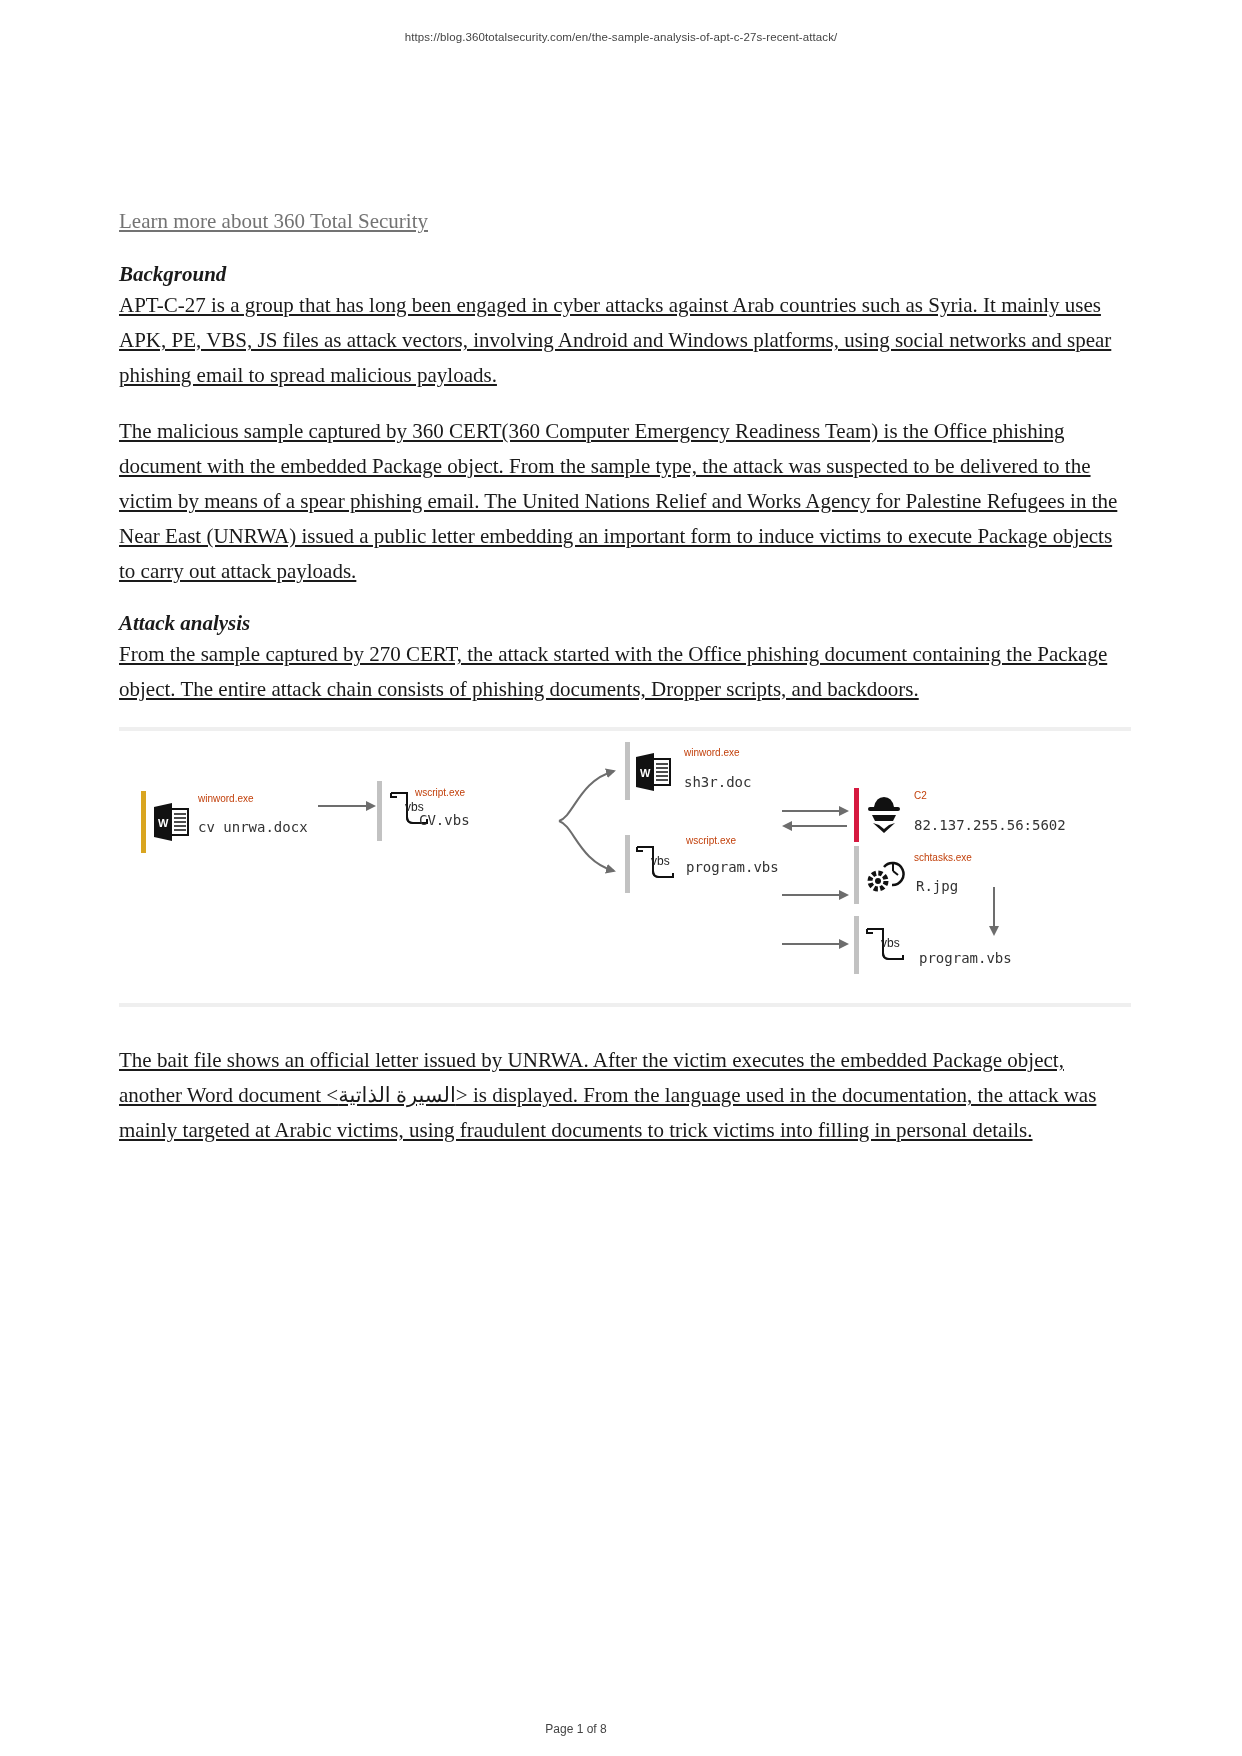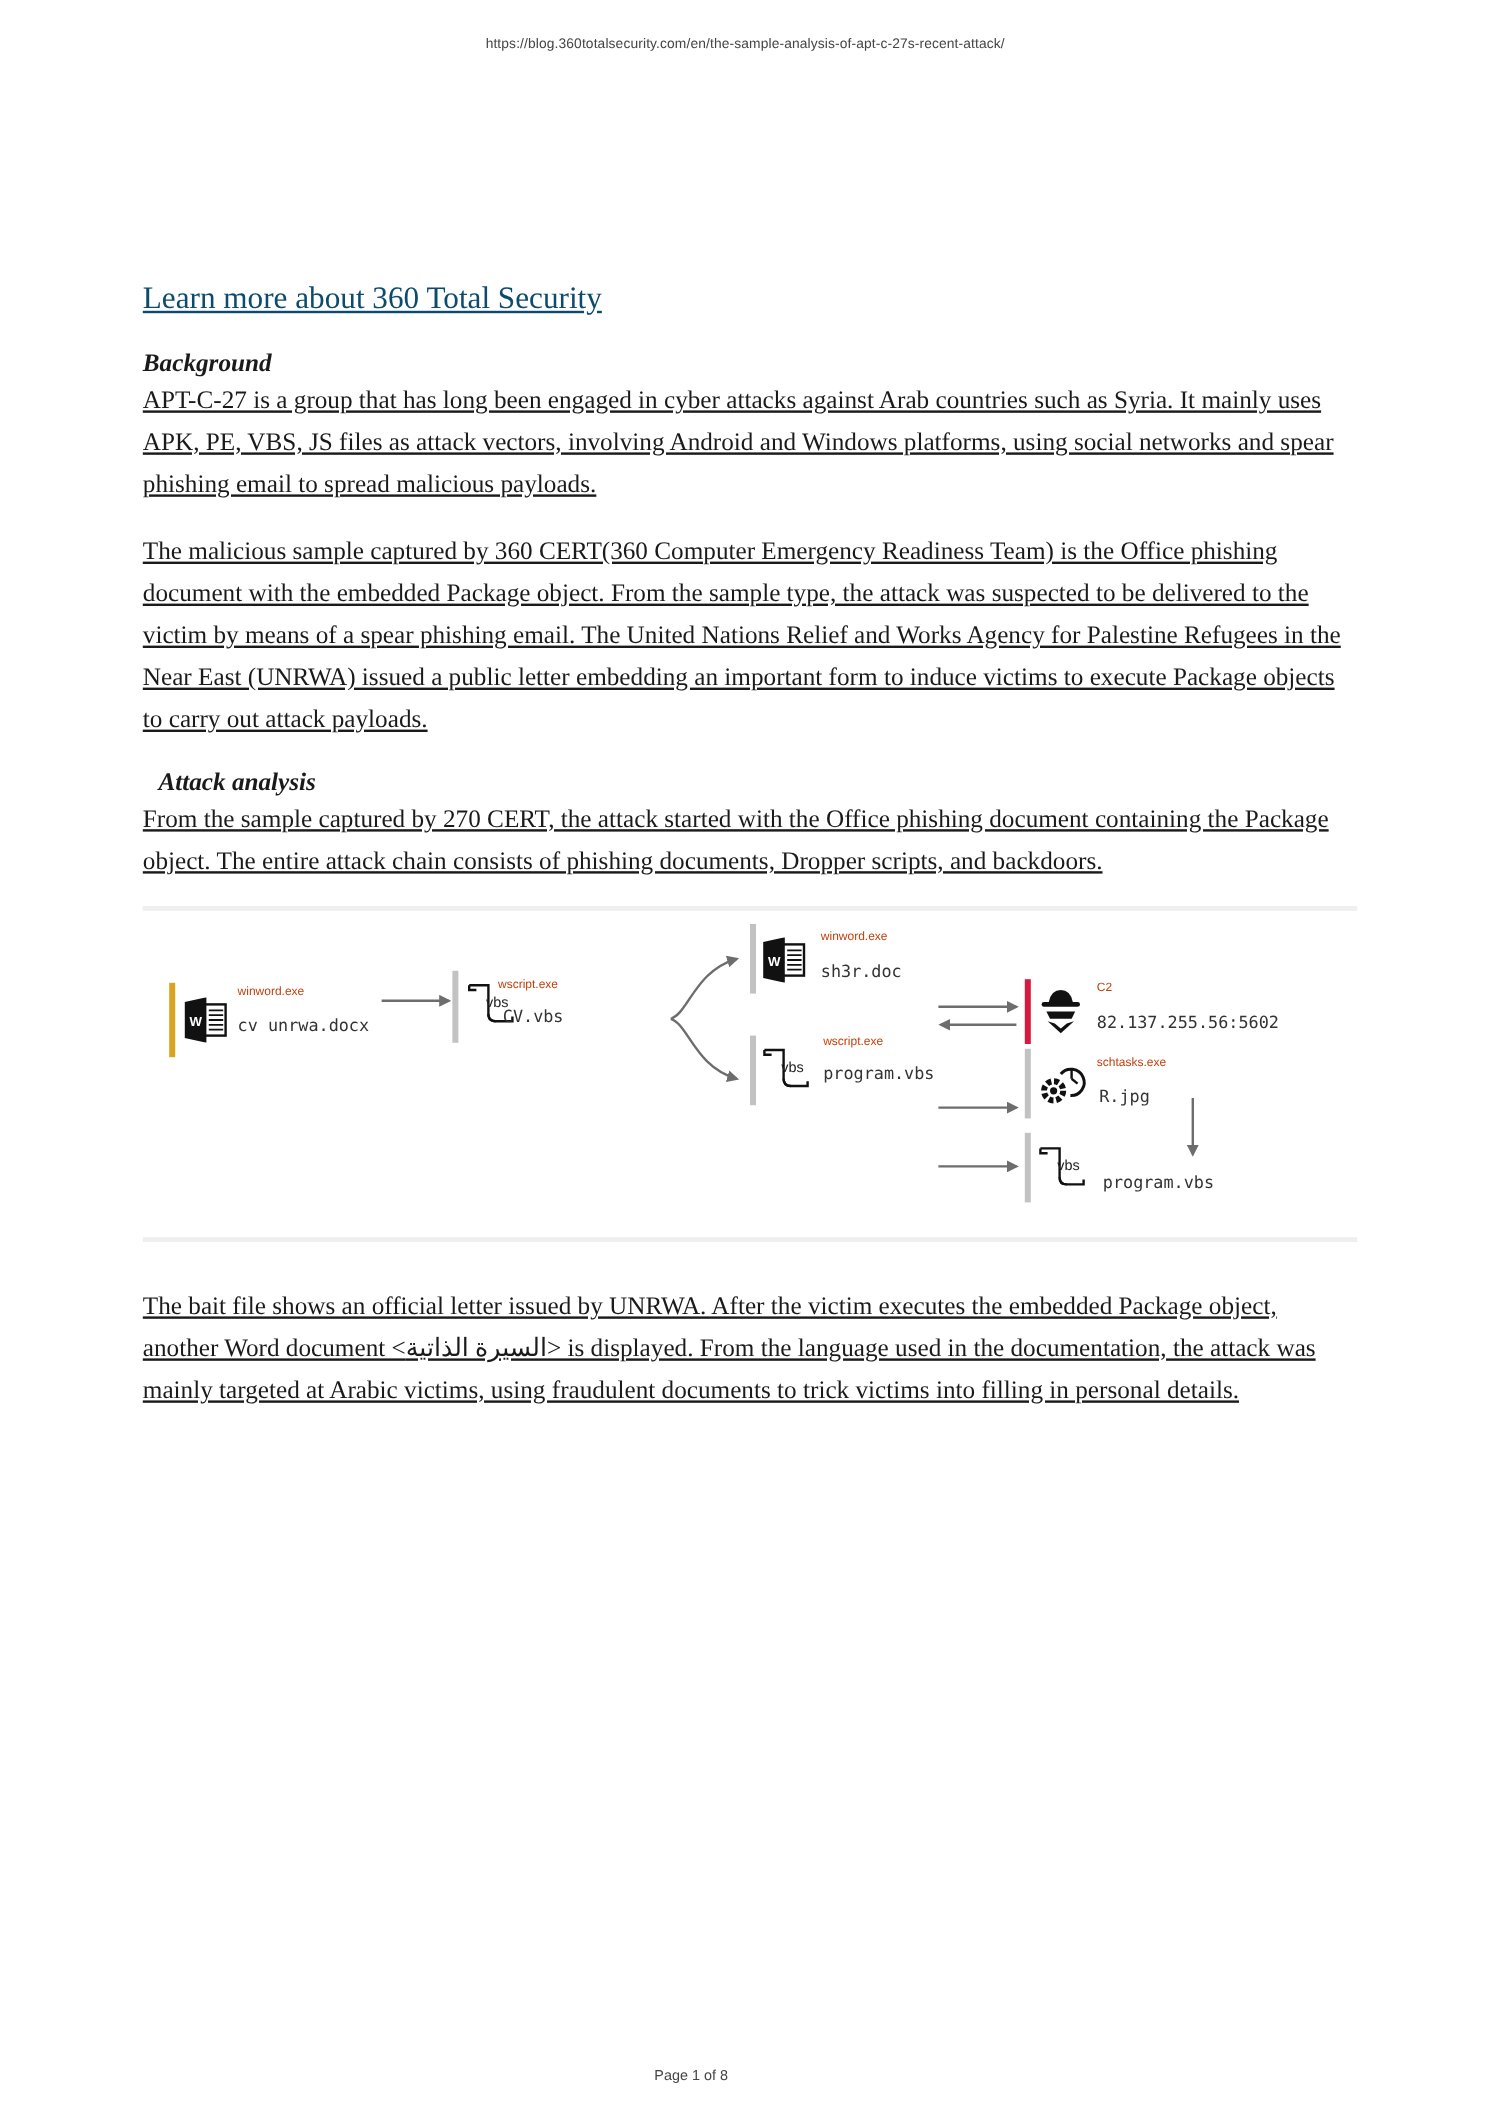--- a/index.html
+++ b/index.html
@@ -1,26 +1,26 @@
 <!DOCTYPE html>
 <html><head>
 <meta charset="utf-8">
 <style>
   html, body { margin: 0; padding: 0; background: #ffffff; }
   body { width: 1242px; height: 1756px; position: relative; overflow: hidden; font-family: "Liberation Serif", serif; color: #1a1a1a; }
   .url-header { position: absolute; top: 31px; left: 0; width: 1242px; text-align: center; font-family: "Liberation Sans", sans-serif; font-size: 11.5px; color: #444; letter-spacing: 0.1px; }
   .content { position: absolute; left: 119px; top: 208px; width: 1010px; }
   .title { font-family: "Liberation Serif", serif; font-weight: bold; font-size: 35px; line-height: 57px; margin: 0; color: #1a1a1a; }
   .meta { margin-top: 19px; font-size: 19px; color: #7a7a7a; line-height: 26px; }
-  .learn-more { display: inline-block; margin-top: 28px; font-size: 26px; color: #0c4a6e; text-decoration: underline; line-height: 26px; }
+  .learn-more { display: inline-block; font-size: 21px; color: #737373; text-decoration: underline; line-height: 26px; }
   .section-heading { font-weight: bold; font-size: 21px; margin: 0; line-height: 28px; font-style: italic; }
   .para { font-size: 21px; line-height: 35px; margin: 0; text-decoration: underline; }
   .bg-heading { margin-top: 26px; }
   .para-gap { margin-top: 21px; }
-  .attack-heading { margin-top: 20px; margin-left: 13px; }
+  .attack-heading { margin-top: 20px; }
   .diagram { position: relative; margin-top: 20px; width: 1012px; height: 280px; border-top: 4px solid #efefef; border-bottom: 4px solid #efefef; box-sizing: border-box; font-family: "Liberation Sans", sans-serif; }
   .bar { position: absolute; width: 5px; }
   .bar.gold { background: #d9a520; }
   .bar.gray { background: #c2c2c2; }
   .bar.red { background: #d6193f; }
   .node-label { position: absolute; font-size: 10px; color: #c2410c; white-space: nowrap; }
   .node-sub { position: absolute; font-size: 14px; color: #333; font-family: "DejaVu Sans Mono", monospace; white-space: nowrap; }
   .icon { position: absolute; }
   .after { margin-top: 36px; }
   .page-footer { position: absolute; top: 1722px; left: 0; width: 1152px; text-align: center; font-family: "Liberation Sans", sans-serif; font-size: 12px; color: #444; }

